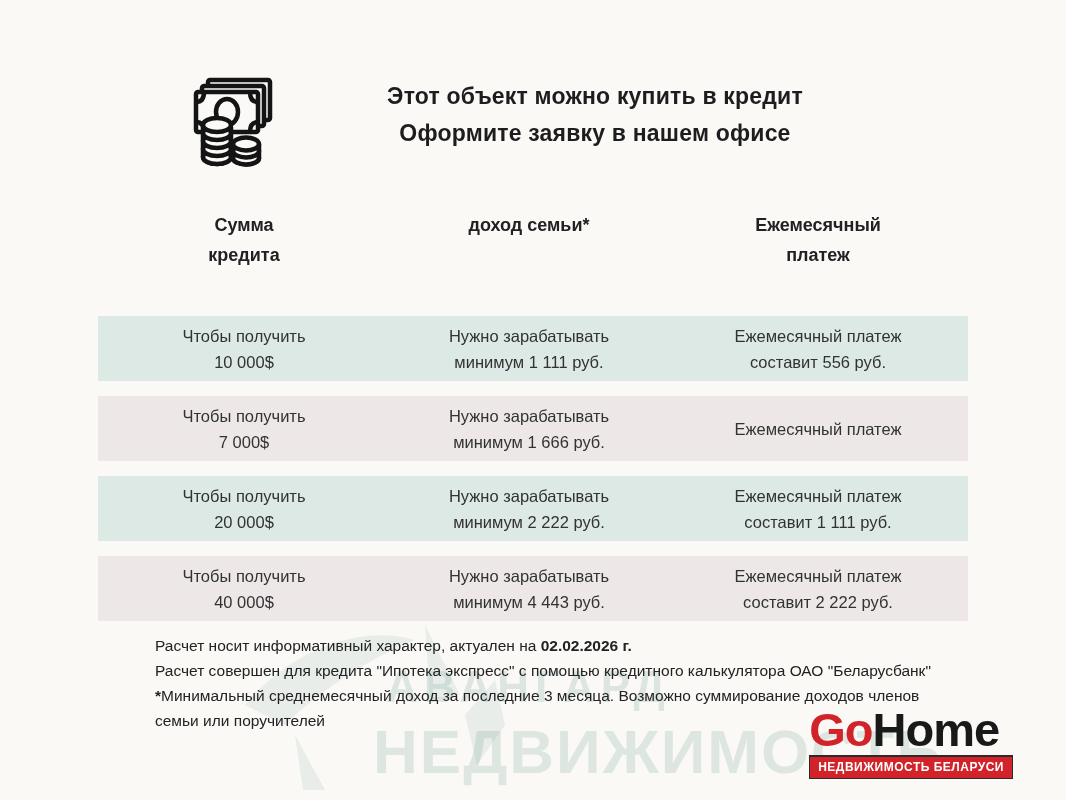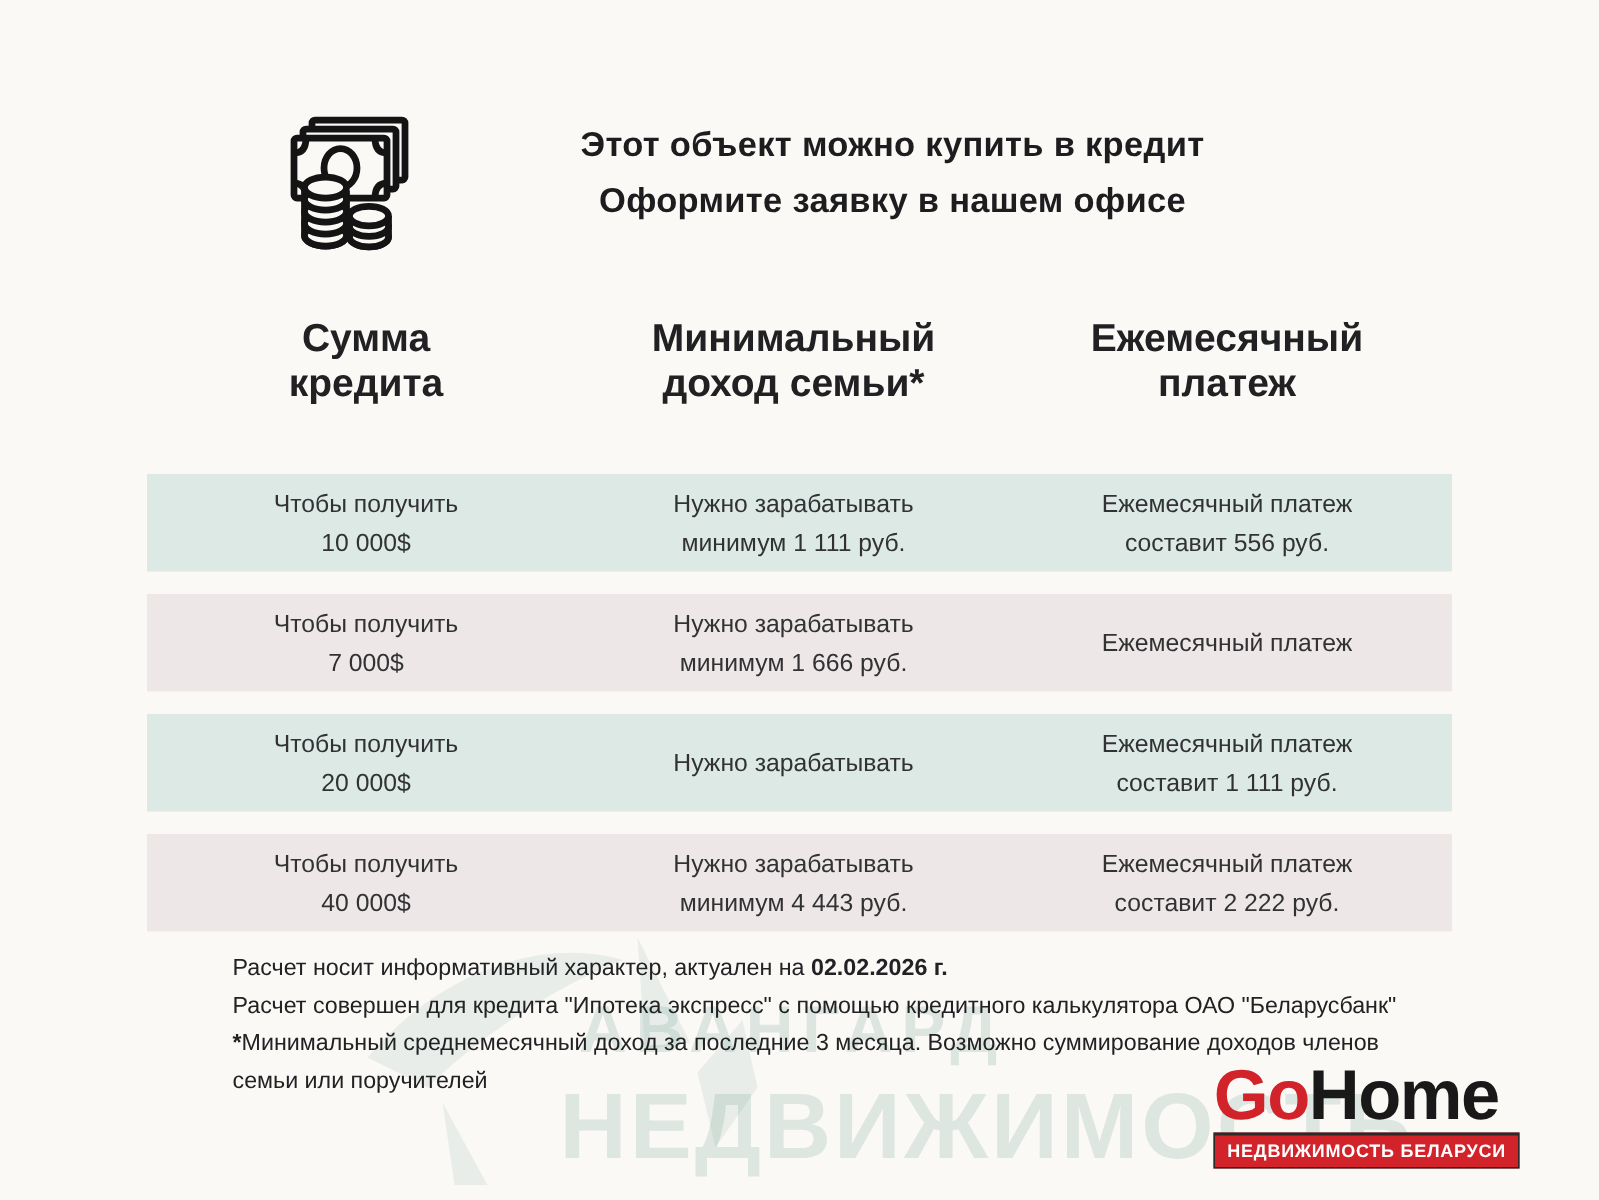--- a/index.html
+++ b/index.html
@@ -34,21 +34,21 @@
     text-align: center; font-weight: 800; color: #1d1d1f;
     font-size: 23px; line-height: 37px; letter-spacing: 0.2px;
   }
 
   
   .thead {
     position: absolute; left: 98px; top: 210px; width: 870px;
     display: grid; grid-template-columns: 292px 278px 300px;
   }
   .th {
-    text-align: center; font-weight: 800; font-size: 26px;
+    text-align: center; font-weight: 800; font-size: 18px;
     line-height: 30px; color: #212123;
   }
   .rows { position: absolute; left: 98px; top: 280px; width: 870px; margin-top: 36px; }
   .row {
     width: 870px; height: 65px; margin-bottom: 15px;
     display: grid; grid-template-columns: 292px 278px 300px;
     align-items: center;
   }
   .row-teal { background: #dce9e5; }
   .row-rose { background: #ede8e7; }
@@ -121,21 +121,20 @@
     <div>Этот объект можно купить в кредит</div>
     <div>Оформите заявку в нашем офисе</div>
   </div>
 
   <div class="thead">
     <div class="th">
       <div>Сумма</div>
       <div>кредита</div>
     </div>
     <div class="th">
-      <div>Минимальный</div>
       <div>доход семьи*</div>
     </div>
     <div class="th">
       <div>Ежемесячный</div>
       <div>платеж</div>
     </div>
   </div>
 
   <div class="rows">
 
@@ -168,20 +167,21 @@
       </div>
     </div>
 
     <div class="row row-teal">
       <div class="cell">
         <div>Чтобы получить</div>
         <div>20 000$</div>
       </div>
       <div class="cell">
         <div>Нужно зарабатывать</div>
+        <div>минимум 2 222 руб.</div>
       </div>
       <div class="cell">
         <div>Ежемесячный платеж</div>
         <div>составит 1 111 руб.</div>
       </div>
     </div>
 
     <div class="row row-rose">
       <div class="cell">
         <div>Чтобы получить</div>

